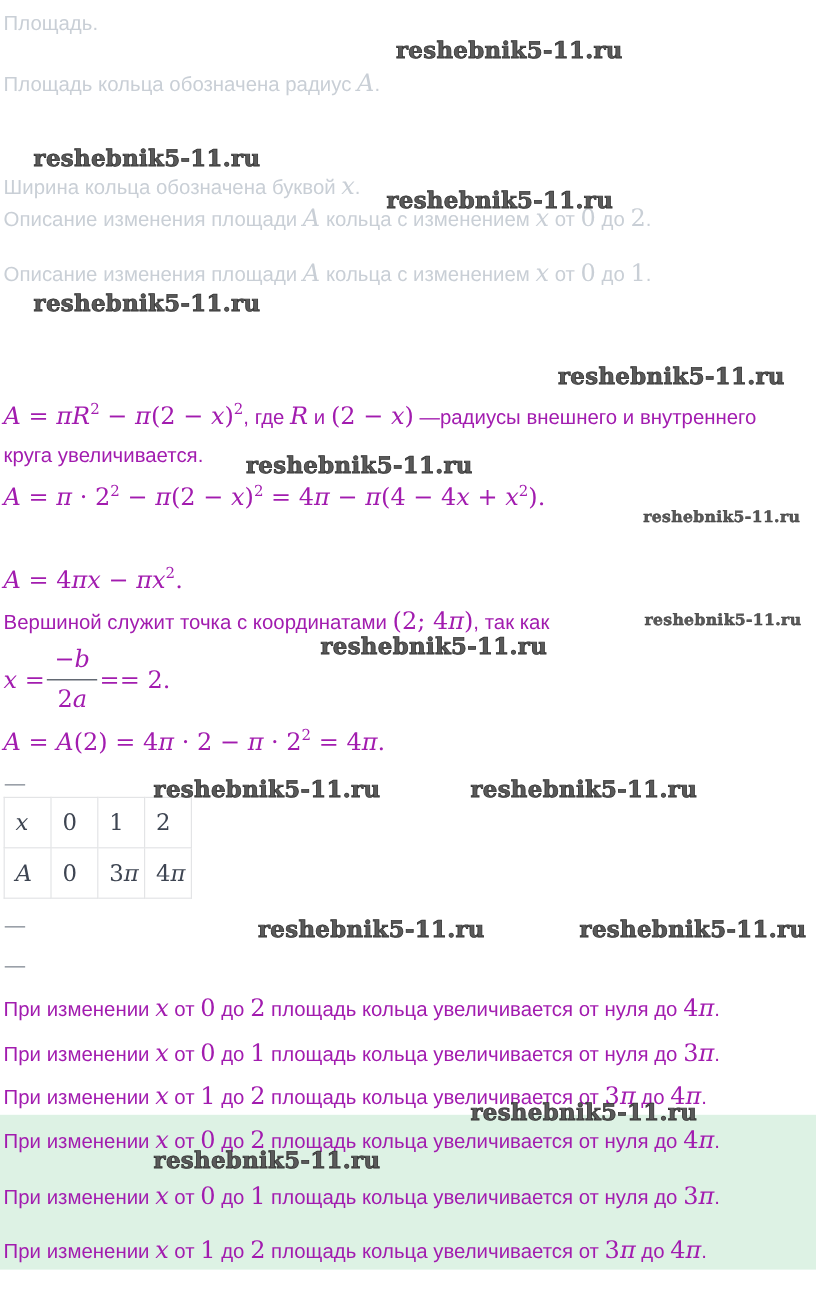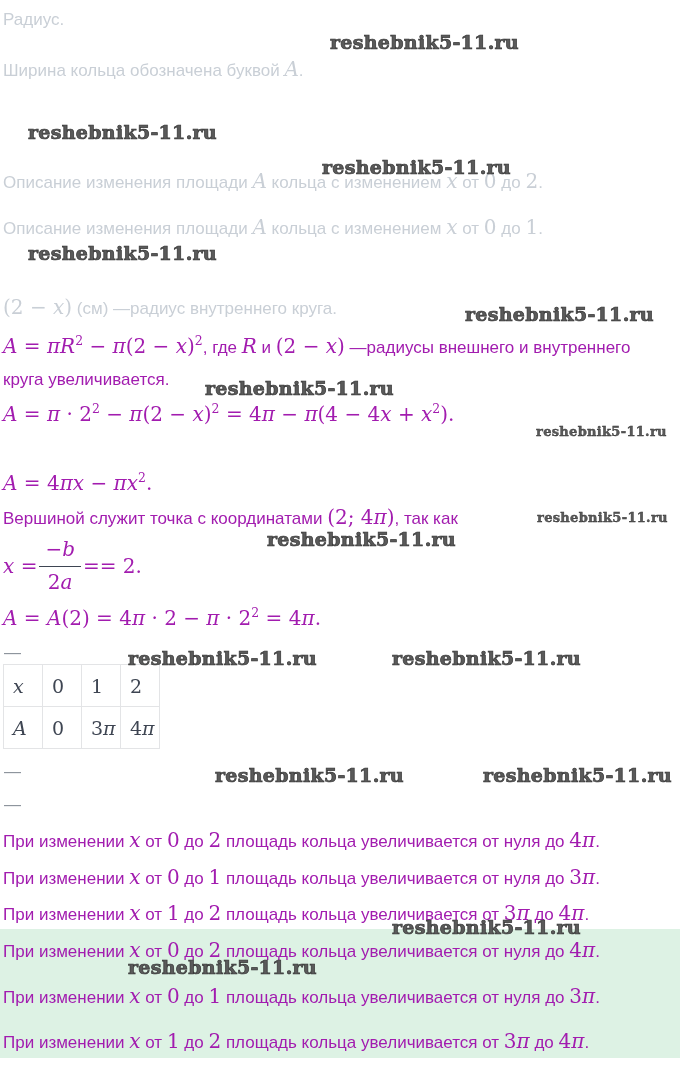--- a/index.html
+++ b/index.html
@@ -26,25 +26,25 @@
   .frac .fr-num{padding:0 6px 3px;border-bottom:1.5px solid #3e4552;}
   .frac .fr-den{padding:3px 6px 0;}
 </style>
 </head>
 <body>
 
 <div id="page">
 
   <div class="highlight-bg"></div>
 
-  <div class="line gray" style="top:8px"><span class="seg-p">Радиус.</span></div>
-  <div class="line gray" style="top:57px"><span class="seg-p">Ширина кольца обозначена буквой </span><span class="seg-v">A</span><span class="seg-p">.</span></div>
+  <div class="line gray" style="top:8px"><span class="seg-p">Площадь.</span></div>
+  <div class="line gray" style="top:57px"><span class="seg-p">Площадь кольца обозначена радиус </span><span class="seg-v">A</span><span class="seg-p">.</span></div>
+  <div class="line gray" style="top:143px"><span class="seg-p">Ширина кольца обозначена буквой </span><span class="seg-v">x</span><span class="seg-p">.</span></div>
   <div class="line gray" style="top:169px"><span class="seg-p">Описание изменения площади </span><span class="seg-v">A</span><span class="seg-p"> кольца с изменением </span><span class="seg-v">x</span><span class="seg-p"> от </span><span class="seg-n">0</span><span class="seg-p"> до </span><span class="seg-n">2</span><span class="seg-p">.</span></div>
   <div class="line gray" style="top:215px"><span class="seg-p">Описание изменения площади </span><span class="seg-v">A</span><span class="seg-p"> кольца с изменением </span><span class="seg-v">x</span><span class="seg-p"> от </span><span class="seg-n">0</span><span class="seg-p"> до </span><span class="seg-n">1</span><span class="seg-p">.</span></div>
-  <div class="line gray" style="top:295px"><span class="seg-n">(2 − </span><span class="seg-v">x</span><span class="seg-n">)</span><span class="seg-p"> (см) —радиус внутреннего круга.</span></div>
 
   <div class="line dark" style="top:329px"><span class="seg-v">A</span><span class="seg-n"> = </span><span class="seg-v">πR</span><span class="seg-ns">2</span><span class="seg-n"> − </span><span class="seg-v">π</span><span class="seg-n">(2 − </span><span class="seg-v">x</span><span class="seg-n">)</span><span class="seg-ns">2</span><span class="seg-p">, где </span><span class="seg-v">R</span><span class="seg-p"> и </span><span class="seg-n">(2 − </span><span class="seg-v">x</span><span class="seg-n">)</span><span class="seg-p"> —радиусы внешнего и внутреннего</span></div>
   <div class="line dark" style="top:368px"><span class="seg-p">круга увеличивается.</span></div>
   <div class="line dark" style="top:397px"><span class="seg-v">A</span><span class="seg-n"> = </span><span class="seg-v">π</span><span class="seg-n"> · 2</span><span class="seg-ns">2</span><span class="seg-n"> − </span><span class="seg-v">π</span><span class="seg-n">(2 − </span><span class="seg-v">x</span><span class="seg-n">)</span><span class="seg-ns">2</span><span class="seg-n"> = 4</span><span class="seg-v">π</span><span class="seg-n"> − </span><span class="seg-v">π</span><span class="seg-n">(4 − 4</span><span class="seg-v">x</span><span class="seg-n"> + </span><span class="seg-v">x</span><span class="seg-ns">2</span><span class="seg-n">).</span></div>
   <div class="line dark" style="top:466px"><span class="seg-v">A</span><span class="seg-n"> = 4</span><span class="seg-v">πx</span><span class="seg-n"> − </span><span class="seg-v">πx</span><span class="seg-ns">2</span><span class="seg-n">.</span></div>
   <div class="line dark" style="top:505px"><span class="seg-p">Вершиной служит точка с координатами </span><span class="seg-n">(2; 4</span><span class="seg-v">π</span><span class="seg-n">)</span><span class="seg-p">, так как</span></div>
 
   <div class="line dark frac-row" style="top:537px">
     <span><span class="seg-v">x</span><span class="seg-n"> = </span></span>
     <span class="frac">

